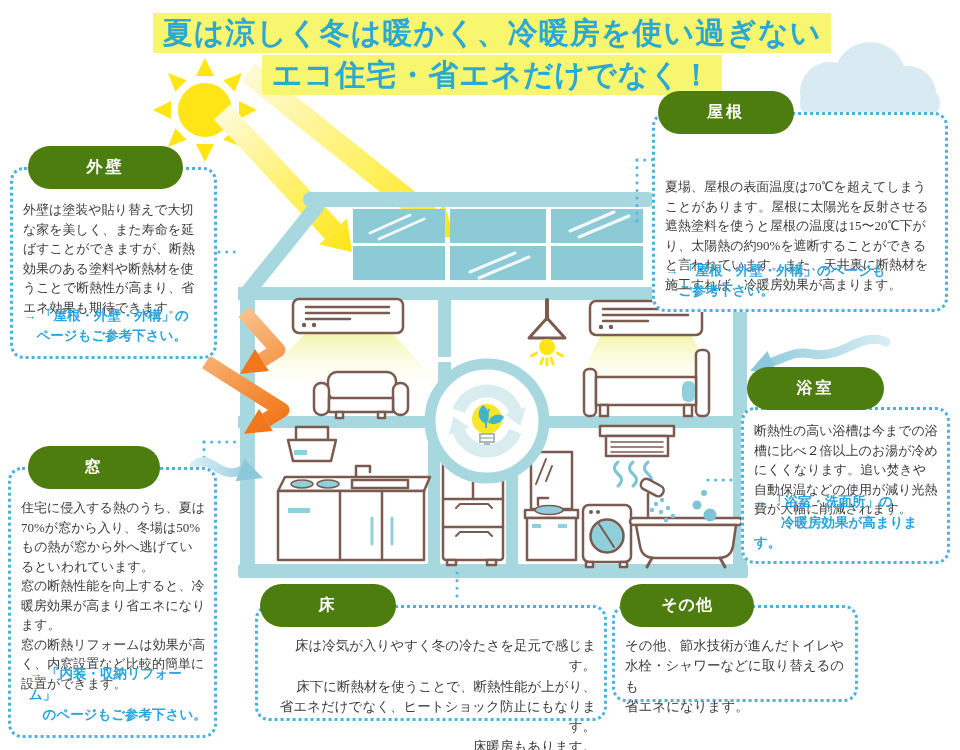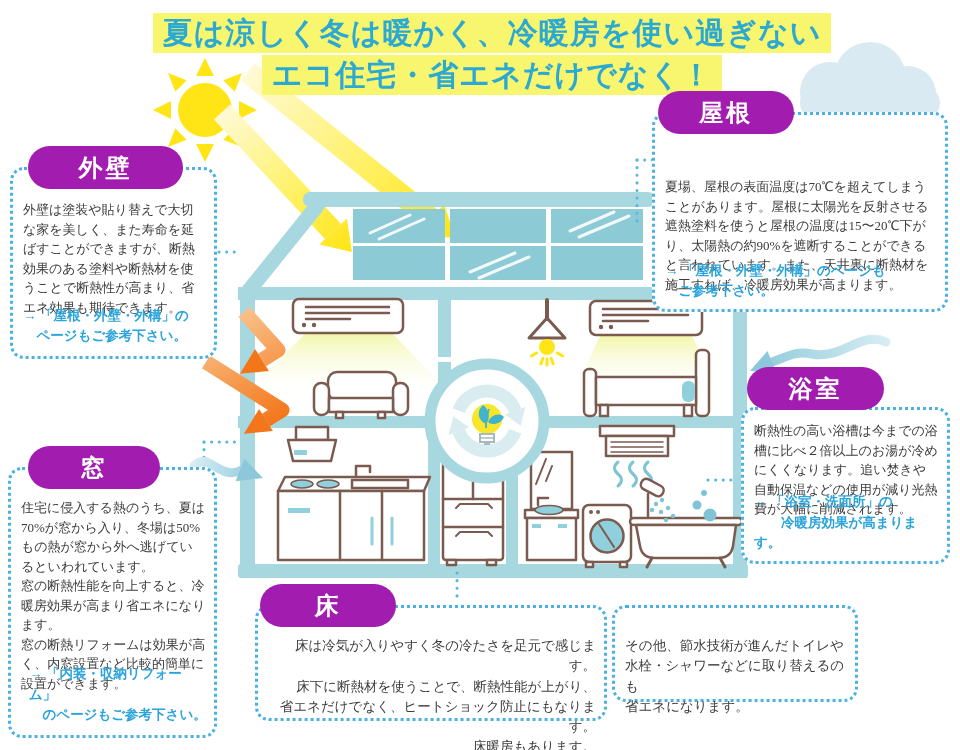--- a/index.html
+++ b/index.html
@@ -4,23 +4,23 @@
 <style>
   html,body{margin:0;padding:0;background:#fff;}
   .stage{position:relative;width:960px;height:750px;overflow:hidden;background:#fff;
          font-family:Liberation Serif, serif;padding-left:24px;}
   .illustration{position:absolute;left:0;top:0;z-index:1;}
   .title-wrap{position:absolute;left:0;top:12px;width:100%;text-align:center;z-index:3;line-height:1.2;}
   .title-line{display:inline-block;background:#F8F56E;color:#2BA9D3;font-weight:bold;
               font-size:30px;letter-spacing:1px;padding:2px 10px;margin:1px 0;}
   .callout{position:absolute;border:3px dotted #4AB1E0;border-radius:14px;background:#fff;
            z-index:2;box-sizing:border-box;}
-  .pill{position:absolute;background:#a21caf;color:#fff;border-radius:23px;z-index:4;
+  .pill{position:absolute;background:#4d7c0f;color:#fff;border-radius:23px;z-index:4;
         display:flex;align-items:center;justify-content:center;font-weight:bold;
-        font-size:24px;letter-spacing:3px;box-sizing:border-box;}
+        font-size:16px;letter-spacing:3px;box-sizing:border-box;}
   .cbody{position:absolute;left:10px;right:8px;color:#3B3B3B;font-size:13px;
          line-height:1.5;white-space:pre-line;}
   .clink{position:absolute;left:10px;right:6px;color:#2AA4DB;font-weight:bold;
          font-size:13.5px;line-height:1.5;white-space:pre-line;cursor:pointer;}
 </style>
 </head>
 <body>
 
 <div class="stage">
 
@@ -344,14 +344,15 @@
 省エネだけでなく、ヒートショック防止にもなります。
 床暖房もあります。</div>
 </div>
 <div class="pill" style="left:260px;top:584px;width:136px;height:43px;">床</div>
 
 <div class="callout" style="left:612px;top:605px;width:246px;height:97px;">
   <div class="cbody" style="top:28px;font-size:13.5px;">その他、節水技術が進んだトイレや
 水栓・シャワーなどに取り替えるのも
 省エネになります。</div>
 </div>
+<div class="pill" style="left:620px;top:584px;width:134px;height:43px;letter-spacing:1px;">その他</div>
 
 </div>
 
 </body></html>

